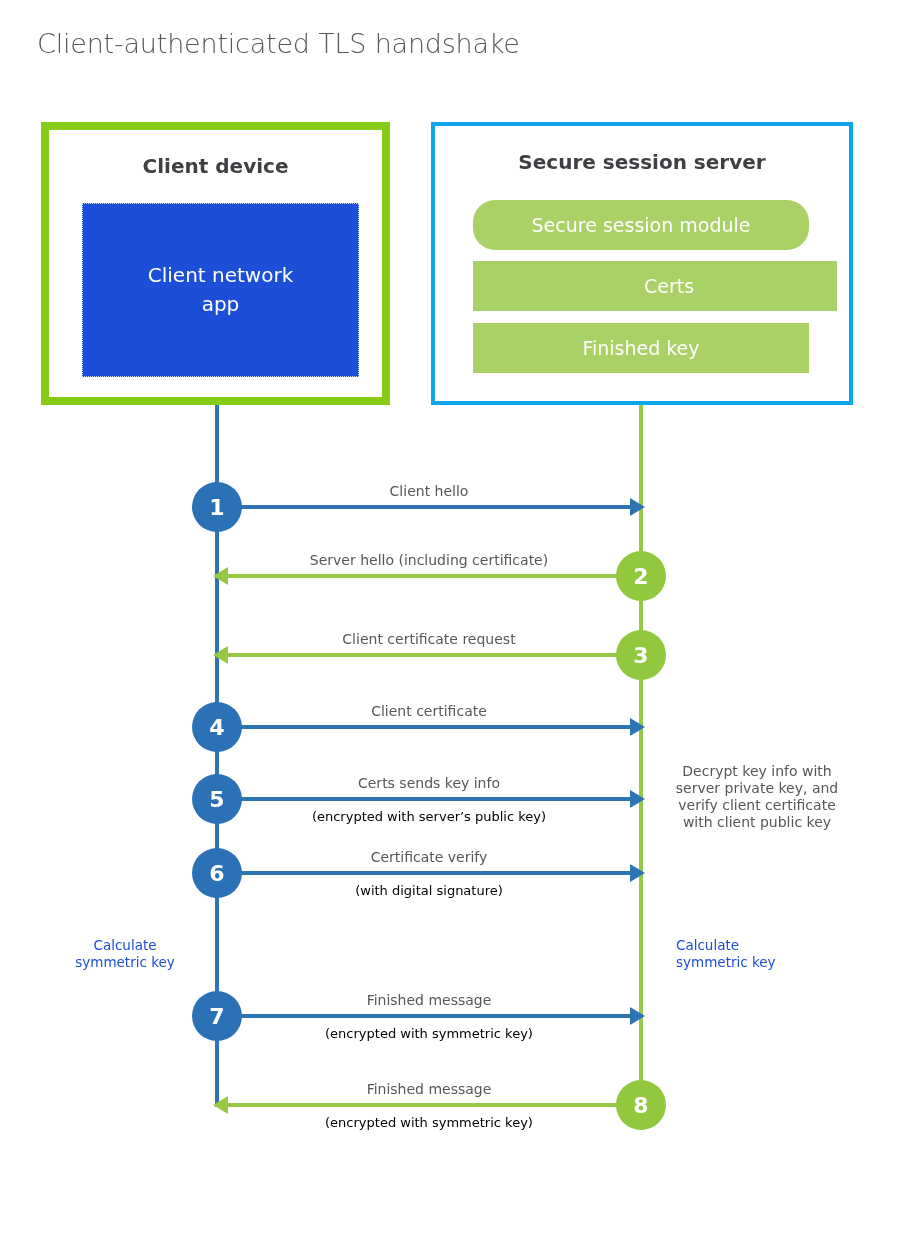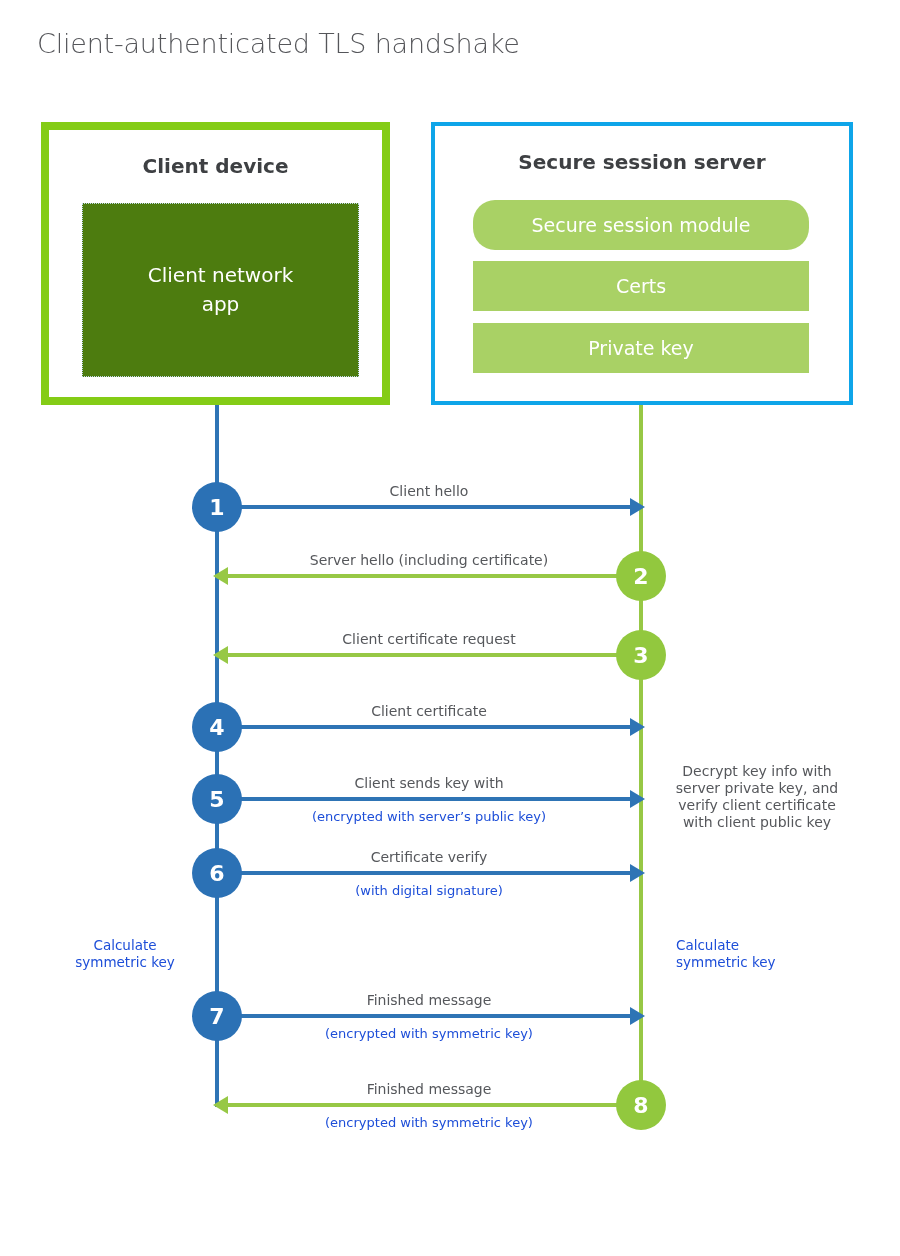--- a/index.html
+++ b/index.html
@@ -21,31 +21,31 @@
   .box{position:absolute;top:122px;height:283px;box-sizing:border-box;background:#fff;}
   .box.client{left:41px;width:349px;border:8px solid #84cc16;}
   .box.server{left:431px;width:422px;border:4px solid #0ea5e9;}
   .box-title{
     position:absolute;left:0;right:0;top:24px;
     text-align:center;font-size:20px;font-weight:700;color:#3e4043;
   }
   .app-box{
     position:absolute;left:33px;top:73px;width:277px;height:174px;
     box-sizing:border-box;
-    background:#4d7c0f;border:1px dotted #c3d9ee;
+    background:#1d4ed8;border:1px dotted #c3d9ee;
     display:flex;flex-direction:column;justify-content:center;align-items:center;
     color:#ffffff;font-size:20px;line-height:29px;
   }
   .bar{
     position:absolute;left:38px;width:336px;height:50px;
     background:#a9d165;color:#ffffff;font-size:19px;
     display:flex;align-items:center;justify-content:center;
   }
   .bar.b1{top:74px;border-radius:22px;}
-  .bar.b2{top:135px;}
+  .bar.b2{top:135px;padding-left:28px;}
   .bar.b3{top:197px;}
   
   .vline{position:absolute;top:405px;width:4px;height:702px;}
   .vline.blue{left:215px;background:#2e74b5;}
   .vline.green{left:639px;background:#97c845;}
   
   .step{position:absolute;left:217px;width:424px;height:4px;}
   .s1{top:505px;}  
   .s2{top:574px;}
   .s3{top:653px;}
@@ -67,21 +67,21 @@
     color:#ffffff;font-size:22px;font-weight:700;z-index:3;
   }
   .circle.blue{left:-25px;background:#2b71b5;}
   .circle.green{right:-25px;background:#92c83e;}
   .msg-label{
     position:absolute;left:0;right:0;bottom:10px;
     text-align:center;font-size:14px;color:#55575b;
   }
   .msg-sub{
     position:absolute;left:0;right:0;top:12px;
-    text-align:center;font-size:13px;color:#1d4ed8;
+    text-align:center;font-size:13px;color:#000000;
   }
   
   .note{
     position:absolute;left:667px;top:763px;width:180px;
     font-size:14px;line-height:17px;color:#55575b;text-align:center;
   }
   .calc{
     font-size:13.5px;line-height:17px;color:#1d4ed8;position:absolute;
   }
   .calc.left{left:60px;top:937px;width:130px;text-align:center;}
@@ -99,21 +99,21 @@
     <div class="app-box">
       <div>Client network</div>
       <div>app</div>
     </div>
   </div>
 
   <div class="box server">
     <div class="box-title">Secure session server</div>
     <div class="bar b1">Secure session module</div>
     <div class="bar b2">Certs</div>
-    <div class="bar b3">Private key</div>
+    <div class="bar b3">Finished key</div>
   </div>
 
   <div class="vline blue"></div>
   <div class="vline green"></div>
 
   <div class="step s1">
     <div class="msg-label">Client hello</div>
     <div class="arrow-line blue"></div>
     <div class="arrow-head right"></div>
     <div class="circle blue">
@@ -142,21 +142,21 @@
   <div class="step s4">
     <div class="msg-label">Client certificate</div>
     <div class="arrow-line blue"></div>
     <div class="arrow-head right"></div>
     <div class="circle blue">
         <span>4</span>
       </div>
   </div>
 
   <div class="step s5">
-    <div class="msg-label">Client sends key with</div>
+    <div class="msg-label">Certs sends key info</div>
     <div class="msg-sub">(encrypted with server’s public key)</div>
     <div class="arrow-line blue"></div>
     <div class="arrow-head right"></div>
     <div class="circle blue">
         <span>5</span>
       </div>
   </div>
 
   <div class="step s6">
     <div class="msg-label">Certificate verify</div>

